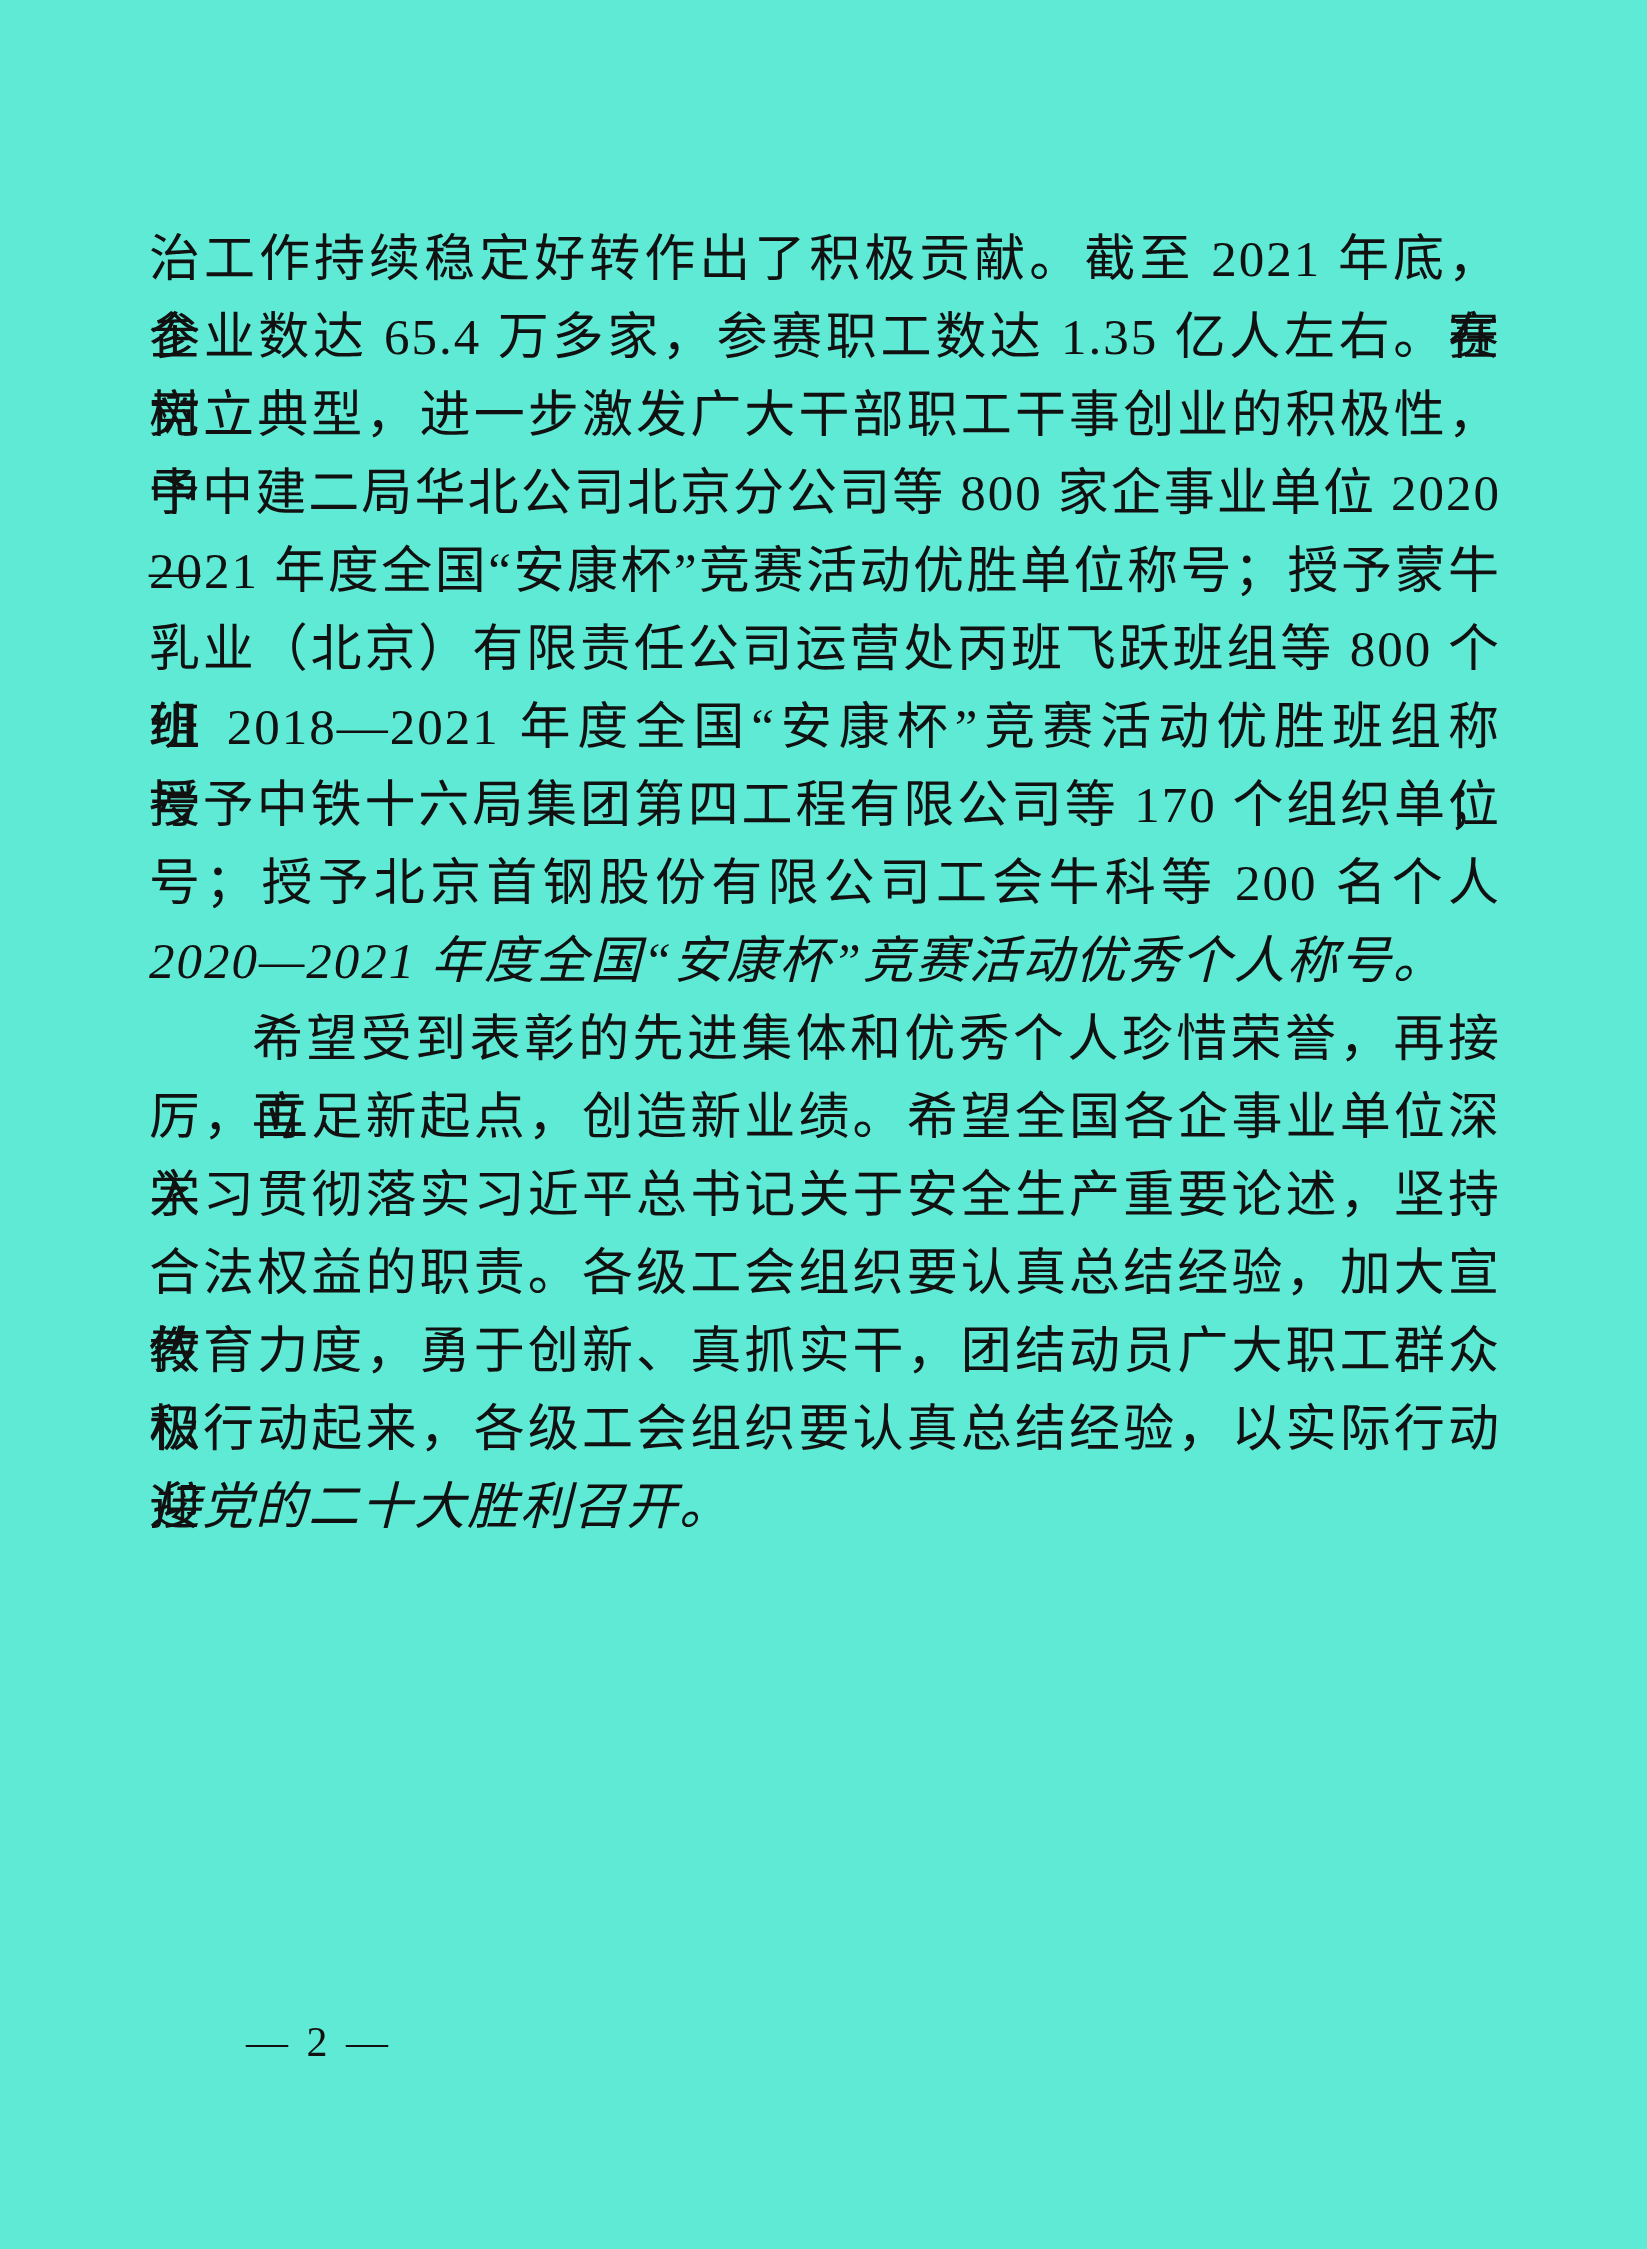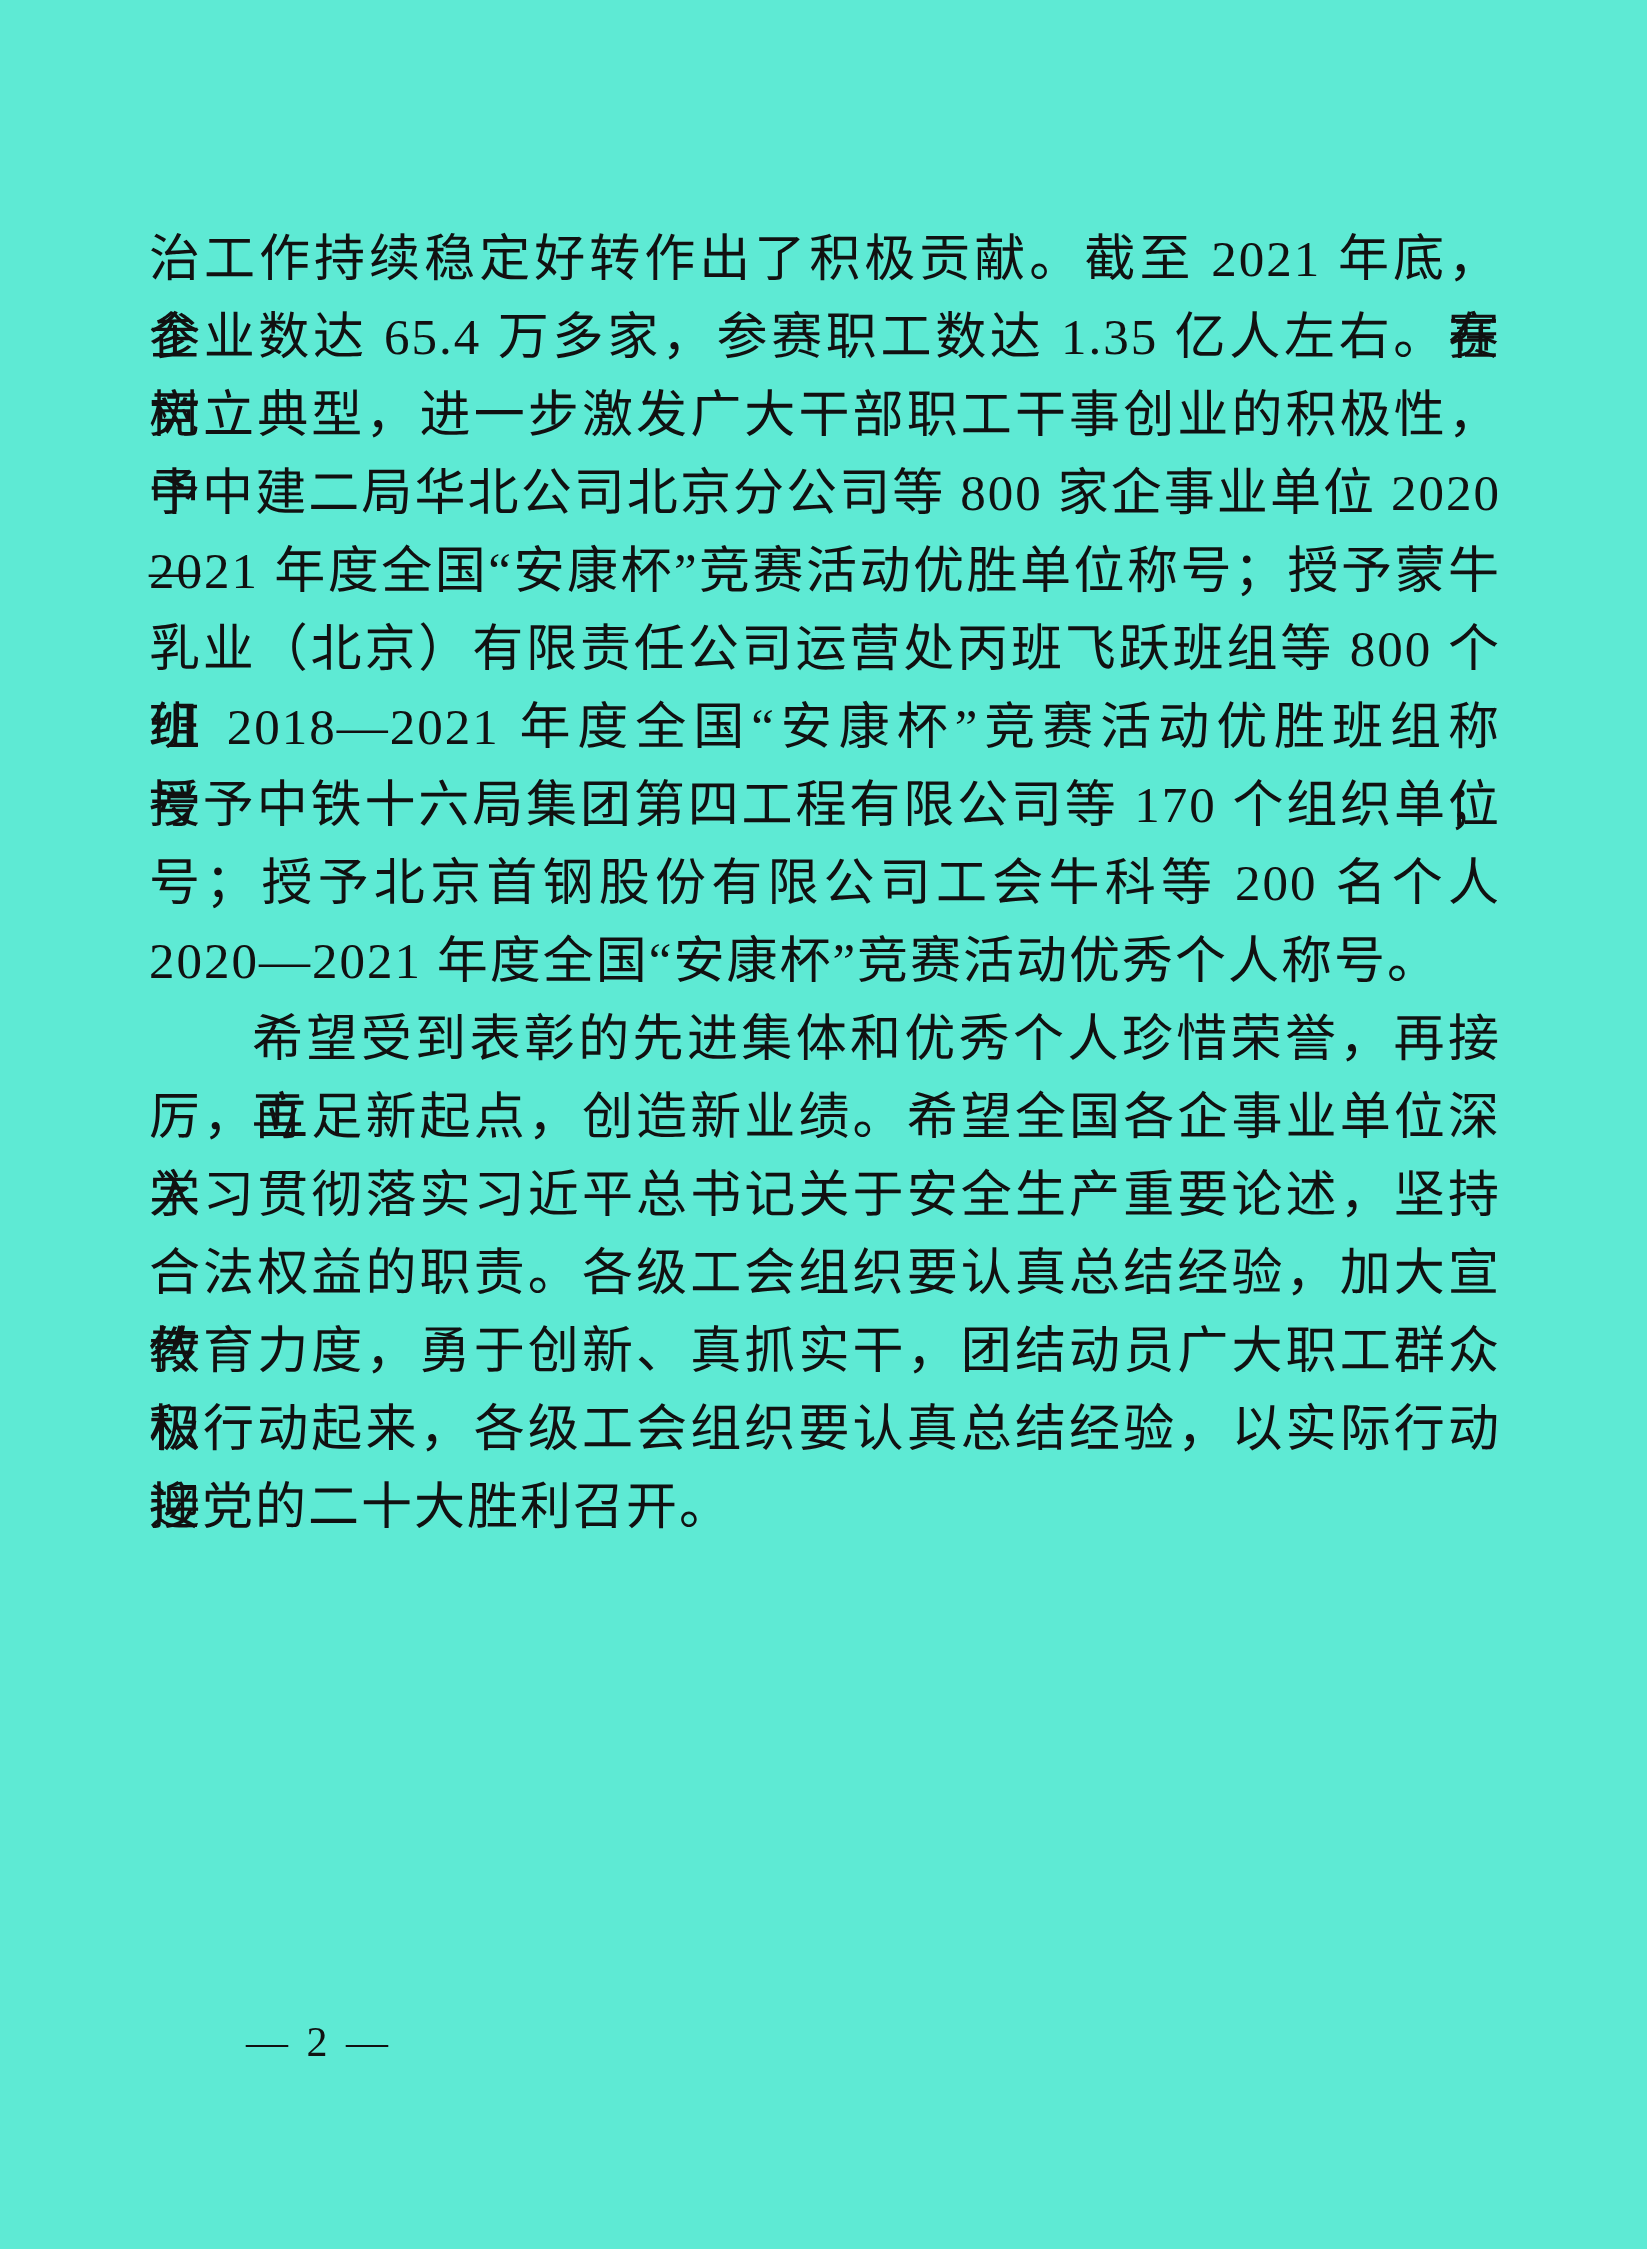--- a/index.html
+++ b/index.html
@@ -34,20 +34,21 @@
   }
   .text-line.fill {
     text-align: justify;
     text-align-last: justify;
     -moz-text-align-last: justify;
     white-space: normal;
   }
   .text-line.noFill {
     text-align: right;
     text-align-last: left;
+    font-style: italic;
   }
   .text-line.indent {
     padding-left: 103px;
   }
   .page-number {
     position: absolute;
     left: 246px;
     top: 2018px;
     font-size: 42px;
     letter-spacing: 4px;

